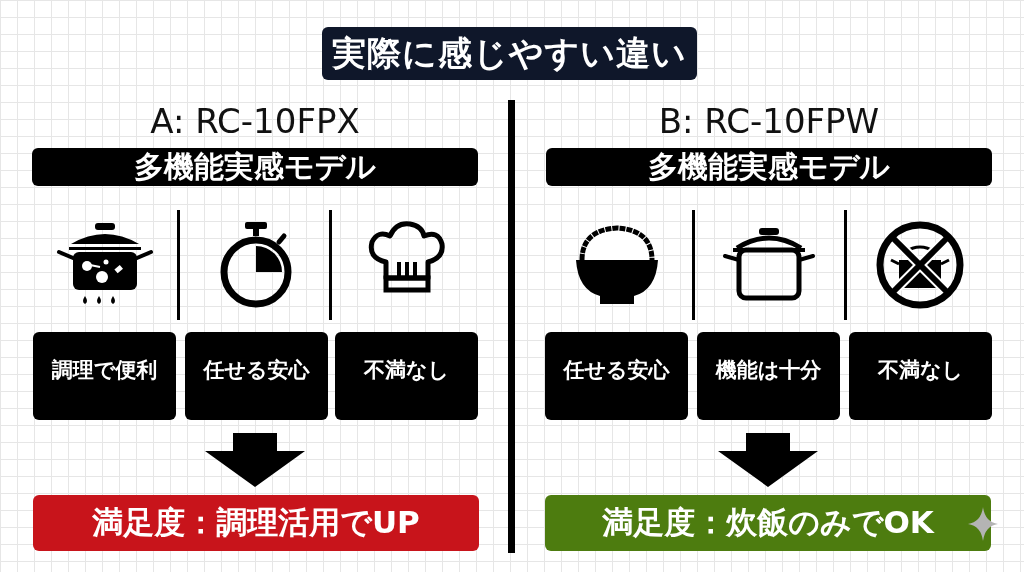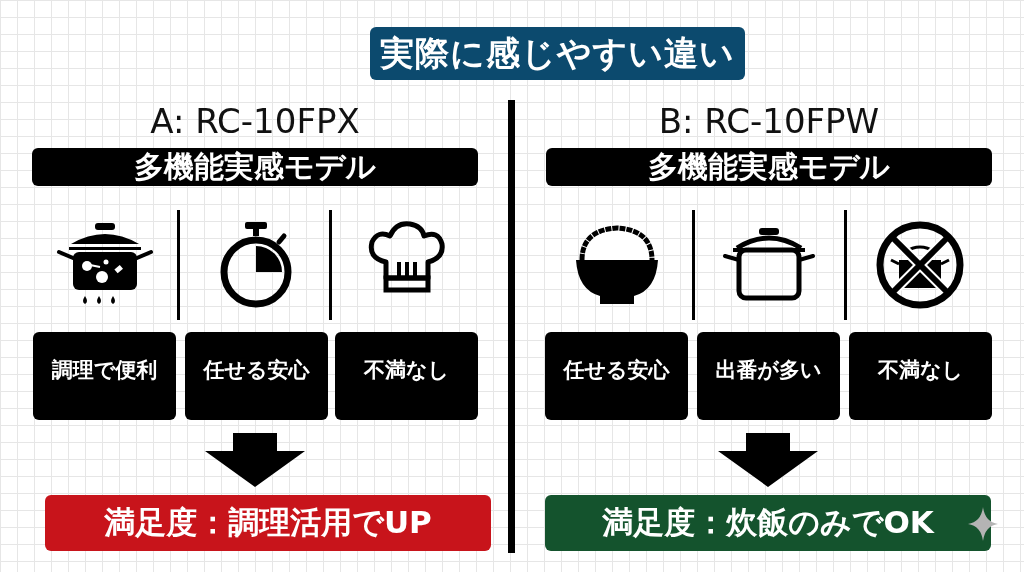--- a/index.html
+++ b/index.html
@@ -8,23 +8,23 @@
     background-color:#ffffff;
     background-image:
       linear-gradient(to right, #e6e6e6 1px, transparent 1px),
       linear-gradient(to bottom, #e6e6e6 1px, transparent 1px);
     background-size:17px 17px;
     font-family:"DejaVu Sans", "Liberation Sans", sans-serif;
   }
   .abs { position:absolute; }
   .title-box {
     left:322px; top:27px; width:375px; height:53px;
-    background:#0c4a6e; border-radius:6px;
+    background:#0f172a; border-radius:6px;
     color:#fff; font-weight:bold; font-size:34px;
-    display:flex; align-items:center; justify-content:center; letter-spacing:1px;margin-left:48px;
+    display:flex; align-items:center; justify-content:center; letter-spacing:1px;
   }
   .model-heading {
     width:446px; text-align:center; top:98px; height:46px;
     font-weight:normal; font-size:34px; color:#111; line-height:46px;
   }
   .banner {
     top:148px; width:446px; height:38px; background:#000; border-radius:6px;
     color:#fff; font-weight:bold; font-size:30px;
     display:flex; align-items:center; justify-content:center;
   }
@@ -35,22 +35,22 @@
     top:332px; width:143px; height:88px; background:#000; border-radius:6px;
     color:#fff; font-weight:bold; font-size:21px; text-align:center;
     padding-top:24px; box-sizing:border-box; white-space:nowrap;
   }
   .arrow { top:433px; width:100px; height:54px; }
   .result {
     top:495px; width:446px; height:56px; border-radius:6px;
     color:#fff; font-weight:bold; font-size:31px;
     display:flex; align-items:center; justify-content:center;
   }
-  .result.red { background:#c8141b;margin-left:12px; }
-  .result.gray { background:#14532d; }
+  .result.red { background:#c8141b; }
+  .result.gray { background:#4d7c0f; }
   .sparkle { left:968px; top:507px; width:30px; height:34px; }
 </style>
 </head>
 <body>
 
 <div class="abs title-box">実際に感じやすい違い</div>
 
 <div class="abs center-divider"></div>
 
 <div class="abs model-heading" style="left:32px;">A: RC-10FPX</div>
@@ -135,21 +135,21 @@
     <path d="M24 44 L16 40 M66 44 L74 40" stroke="#000" stroke-width="3"></path>
     <line x1="16" y1="16" x2="74" y2="74" stroke="#fff" stroke-width="10"></line>
     <line x1="74" y1="16" x2="16" y2="74" stroke="#fff" stroke-width="10"></line>
     <line x1="16" y1="16" x2="74" y2="74" stroke="#000" stroke-width="6"></line>
     <line x1="74" y1="16" x2="16" y2="74" stroke="#000" stroke-width="6"></line>
     <circle cx="45" cy="45" r="40" fill="none" stroke="#000" stroke-width="7"></circle>
   </svg>
 </div>
 
 <div class="abs feature" style="left:545px;">任せる安心</div>
-<div class="abs feature" style="left:697px;">出番が多い</div>
+<div class="abs feature" style="left:697px;">機能は十分</div>
 <div class="abs feature" style="left:849px;">不満なし</div>
 
 <svg class="abs arrow" style="left:718px;" viewBox="0 0 100 54">
   <polygon points="28,0 72,0 72,18 100,18 50,54 0,18 28,18" fill="#000"></polygon>
 </svg>
 
 <div class="abs result gray" style="left:545px;">満足度：炊飯のみでOK</div>
 
 <svg class="abs sparkle" viewBox="0 0 30 34">
   <path d="M15 0 Q17 15 30 17 Q17 19 15 34 Q13 19 0 17 Q13 15 15 0 Z" fill="#b4b4b4"></path>

